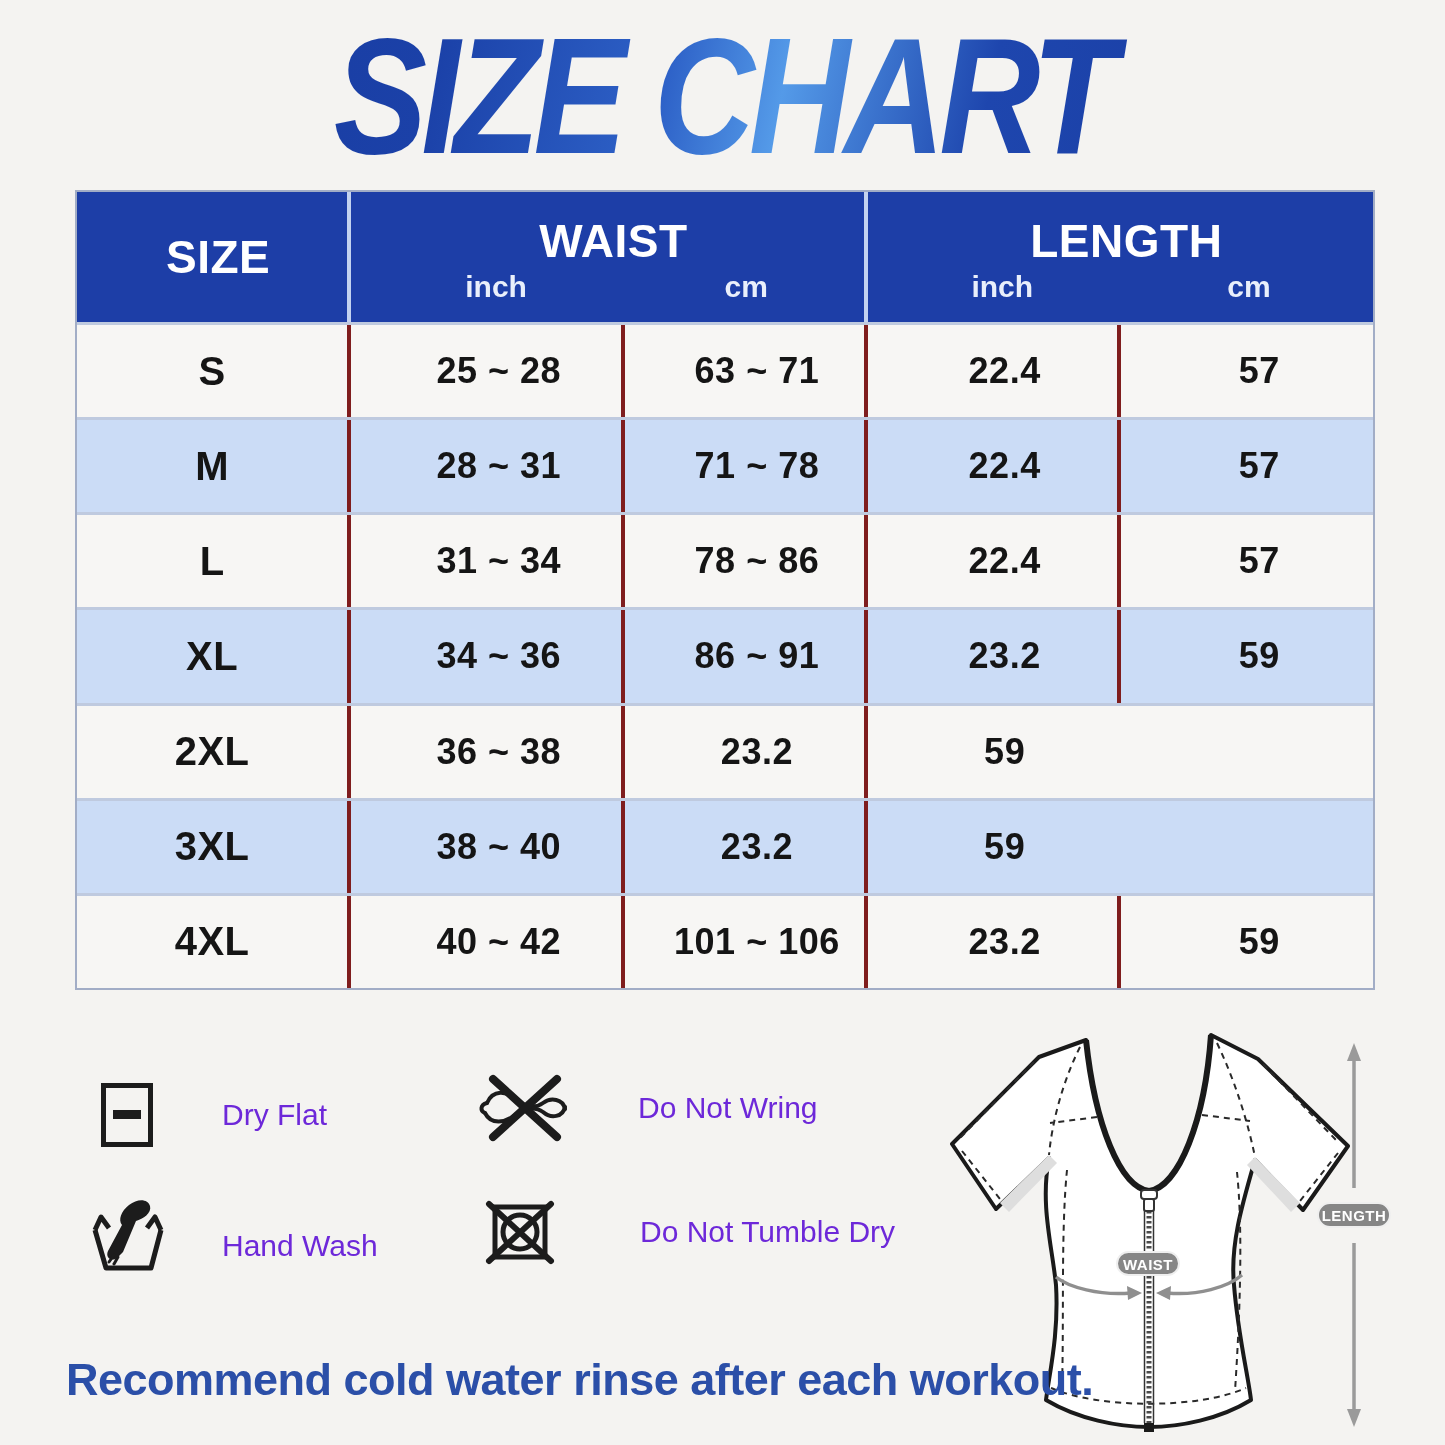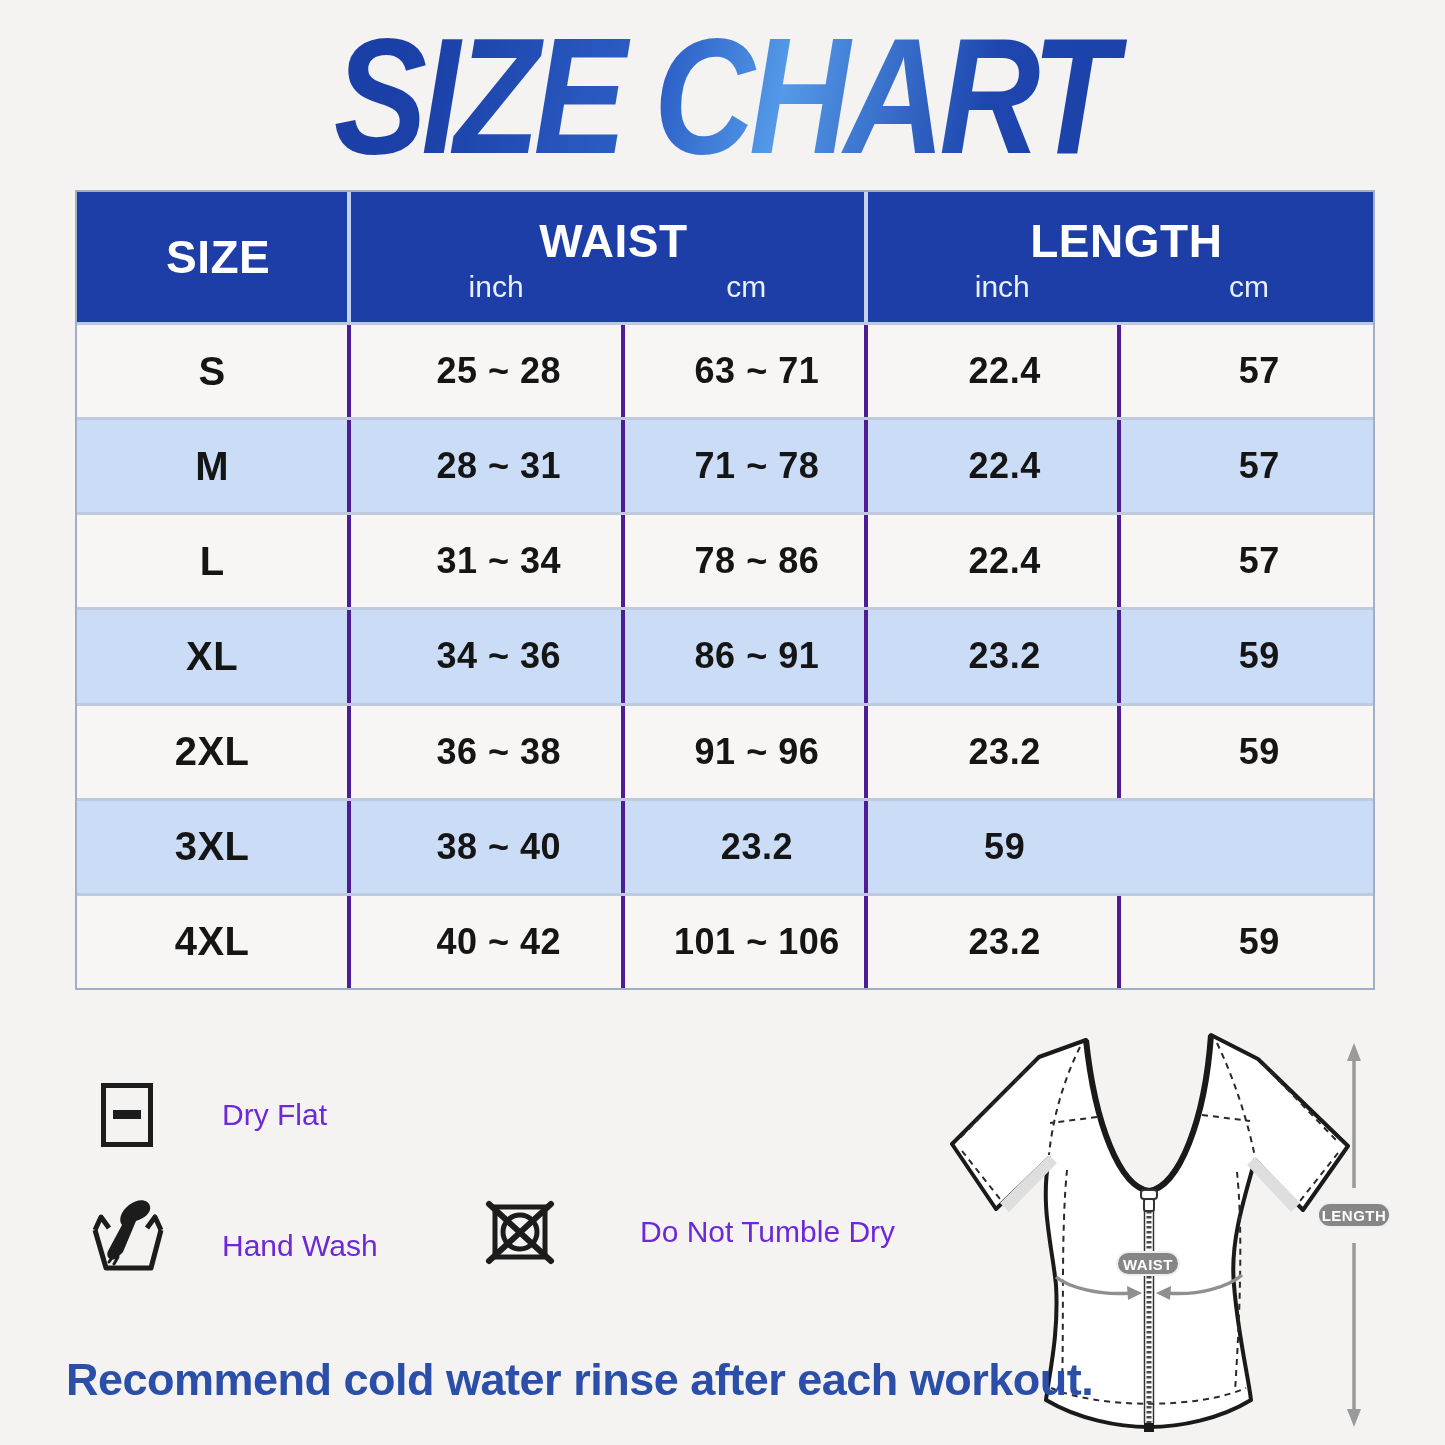--- a/index.html
+++ b/index.html
@@ -36,34 +36,34 @@
     display:grid; grid-template-columns:20.85% 39.85% 39.30%;
   }
   .hgroup { position:relative; display:flex; flex-direction:column; align-items:center; justify-content:center;padding-left:12px; }
   .hgroup + .hgroup { border-left:4px solid #c3d2f0; }
   .hgroup .big { font-size:46px; font-weight:bold; letter-spacing:0.5px; }
   .hgroup.one .big { margin-top:0; }
   .hgroup.two-units { justify-content:flex-start; padding-top:22px; }
   .units { width:100%; display:grid; margin-top:2px; }
   .units.waist  { grid-template-columns:53.1% 46.9%; }
   .units.length { grid-template-columns:49.7% 50.3%; }
-  .unit { text-align:center; font-size:30px; font-weight:400; color:#e9effb; }
+  .unit { text-align:center; font-size:30px; font-weight:700; color:#e9effb; }
 
   .tbody { flex:1; display:flex; flex-direction:column; }
   .trow {
     flex:1; display:grid;
     grid-template-columns:20.85% 21.15% 18.69% 19.54% 19.77%;
     background:#f7f6f4; border-top:3px solid #bfcadf;
   }
   .trow.alt { background:#cbdcf6; }
   .trow .c {
     display:flex; align-items:center; justify-content:center;
     font-weight:bold; color:#151515; font-size:36px; letter-spacing:0.5px;
   }
-  .trow .c + .c { border-left:4px solid #4c1d95;padding-left:25px; }
+  .trow .c + .c { border-left:4px solid #7f1d1d;padding-left:25px; }
   .trow .c.size-c { font-size:40px; }
 
   
   .care-item { position:absolute; display:flex; align-items:center; }
   .care-item .label { font-size:30px; color:#6d28d9; font-weight:400; white-space:nowrap; }
   .ci-dryflat   { left:100px; top:1082px; }
   .ci-dryflat .label  { margin-left:68px; }
   .ci-wring     { left:476px; top:1072px; }
   .ci-wring .label    { margin-left:66px; }
   .ci-handwash  { left:90px;  top:1192px; }
@@ -135,21 +135,20 @@
         <div class="trow alt">
       <div class="c size-c">XL</div>
       <div class="c">34 ~ 36</div>
       <div class="c">86 ~ 91</div>
       <div class="c">23.2</div>
       <div class="c">59</div>
     </div>
         <div class="trow">
       <div class="c size-c">2XL</div>
       <div class="c">36 ~ 38</div>
-      <div class="c">91 ~ 96</div>
       <div class="c">23.2</div>
       <div class="c">59</div>
     </div>
         <div class="trow alt">
       <div class="c size-c">3XL</div>
       <div class="c">38 ~ 40</div>
       <div class="c">23.2</div>
       <div class="c">59</div>
     </div>
         <div class="trow">
@@ -163,20 +162,34 @@
   </div>
 
   <div class="care-item ci-dryflat">
     <svg width="54" height="66" viewBox="0 0 54 66">
       <rect x="3.5" y="3.5" width="47" height="59" fill="none" stroke="#1c1c1c" stroke-width="5"></rect>
       <rect x="13" y="28" width="28" height="9" fill="#1c1c1c"></rect>
     </svg>
     <span class="label">Dry Flat</span>
   </div>
 
+  <div class="care-item ci-wring">
+    <svg width="96" height="72" viewBox="0 0 96 72">
+      <g fill="none" stroke="#1c1c1c" stroke-width="4" stroke-linecap="round">
+        <path d="M11,31 C17,17 31,19 39,27 C47,35 59,37 67,31 C75,25 87,27 89,37"></path>
+        <path d="M9,41 C15,53 29,51 39,43 C47,36 59,34 67,40 C75,47 87,45 89,35"></path>
+        <path d="M11,31 C4,33 4,39 9,41"></path>
+      </g>
+      <g stroke="#1c1c1c" stroke-width="8" stroke-linecap="round">
+        <line x1="17" y1="7" x2="81" y2="65"></line>
+        <line x1="81" y1="7" x2="17" y2="65"></line>
+      </g>
+    </svg>
+    <span class="label">Do Not Wring</span>
+  </div>
 
   <div class="care-item ci-handwash">
     <svg width="76" height="80" viewBox="0 0 76 80">
       <g fill="none" stroke="#1c1c1c" stroke-width="5" stroke-linejoin="round">
         <path d="M5,38 L16,76 L61,76 L71,38"></path>
         <path d="M5,38 L11,25 L19,36"></path>
         <path d="M57,36 L65,25 L71,38"></path>
       </g>
       <path fill="#1c1c1c" d="M27,66 C22,70 15,66 18,59 L32,33 C28,28 31,19 39,13 C48,6 58,7 60,14 C62,21 53,27 46,29 L33,60 Z"></path>
       <g stroke="#1c1c1c" stroke-width="3" stroke-linecap="round">

